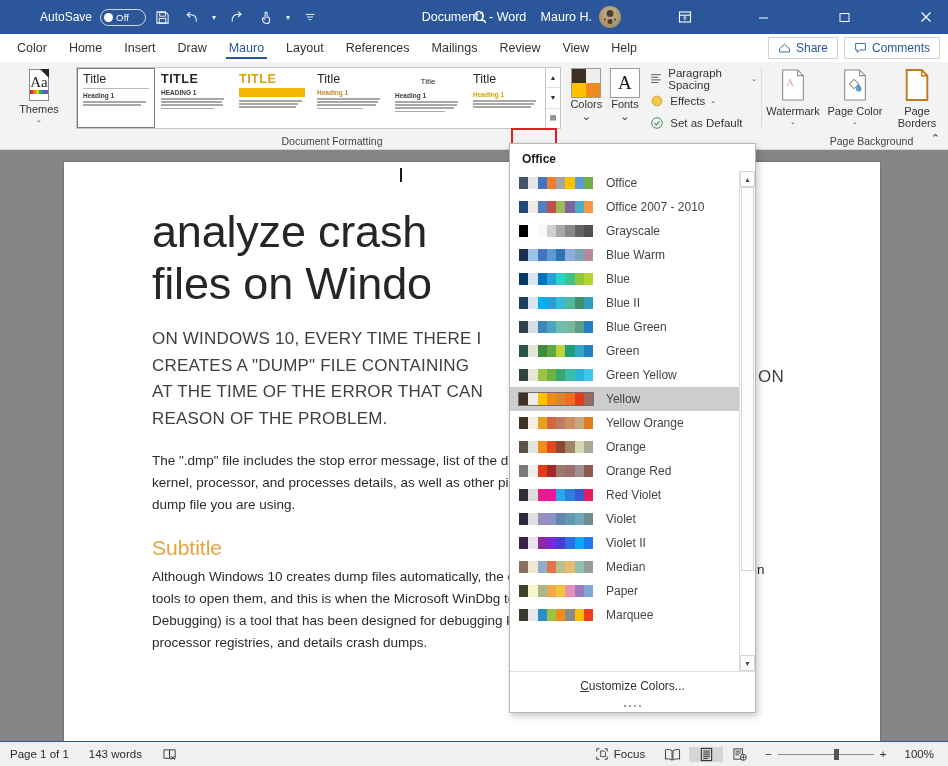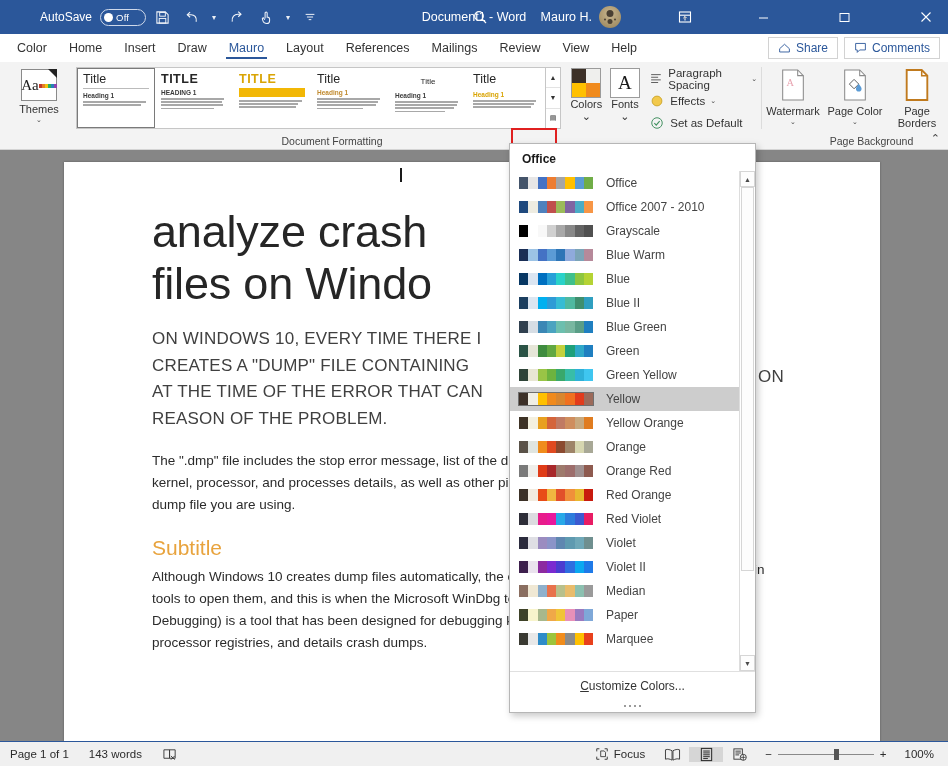--- a/index.html
+++ b/index.html
@@ -81,22 +81,22 @@
   .gdivider { width: 1px; background: #dcdcdc; margin: 5px 0 20px 0; }
 
   .bigbtn {
     width: 62px; display: flex; flex-direction: column; align-items: center;
     padding-top: 4px; font-size: 11px; color: #333; cursor: default;
   }
   .bigbtn .cap { margin-top: 2px; line-height: 12px; text-align:center; }
   .bigbtn .car { font-size: 7px; line-height: 9px; color:#444; }
 
   .themeicon {
-    width: 36px; height: 32px; border: 1px solid #8a8a8a; background: #fff;
-    display: flex; align-items: center; justify-content: center;
+    width: 20px; height: 32px; border: 1px solid #8a8a8a; background: #fff;
+    display: flex; flex-direction: column; align-items: center; justify-content: center;
     position: relative;
   }
   .themeicon .aa { font-size: 15px; color:#1a1a1a; line-height: 13px; font-family:"Liberation Serif", serif;}
   .themeicon .strip { display:flex; margin-top:1px; }
   .themeicon .strip i { width:3px; height:4px; display:block; }
   .themeicon .corner {
     position:absolute; top:-1px; right:-1px; width:9px; height:9px; background:#222;
     clip-path: polygon(100% 0, 0 0, 100% 100%);
   }
 
@@ -728,33 +728,20 @@
             <i style="background: rgb(168, 40, 42);"></i>
             <i style="background: rgb(158, 122, 108);"></i>
             <i style="background: rgb(157, 110, 108);"></i>
             <i style="background: rgb(160, 144, 144);"></i>
             <i style="background: rgb(142, 90, 79);"></i>
           </span>
           <span class="nm">Orange Red</span>
         </div>
         <div class="dd-item">
           <span class="sw">
-            <i style="background: rgb(60, 49, 39);"></i>
-            <i style="background: rgb(242, 236, 224);"></i>
-            <i style="background: rgb(232, 76, 24);"></i>
-            <i style="background: rgb(240, 182, 64);"></i>
-            <i style="background: rgb(226, 80, 42);"></i>
-            <i style="background: rgb(240, 144, 58);"></i>
-            <i style="background: rgb(232, 184, 48);"></i>
-            <i style="background: rgb(200, 26, 14);"></i>
-          </span>
-          <span class="nm">Red Orange</span>
-        </div>
-        <div class="dd-item">
-          <span class="sw">
             <i style="background: rgb(46, 46, 56);"></i>
             <i style="background: rgb(220, 220, 224);"></i>
             <i style="background: rgb(232, 28, 140);"></i>
             <i style="background: rgb(232, 24, 156);"></i>
             <i style="background: rgb(40, 168, 232);"></i>
             <i style="background: rgb(46, 124, 220);"></i>
             <i style="background: rgb(60, 90, 208);"></i>
             <i style="background: rgb(232, 28, 100);"></i>
           </span>
           <span class="nm">Red Violet</span>

